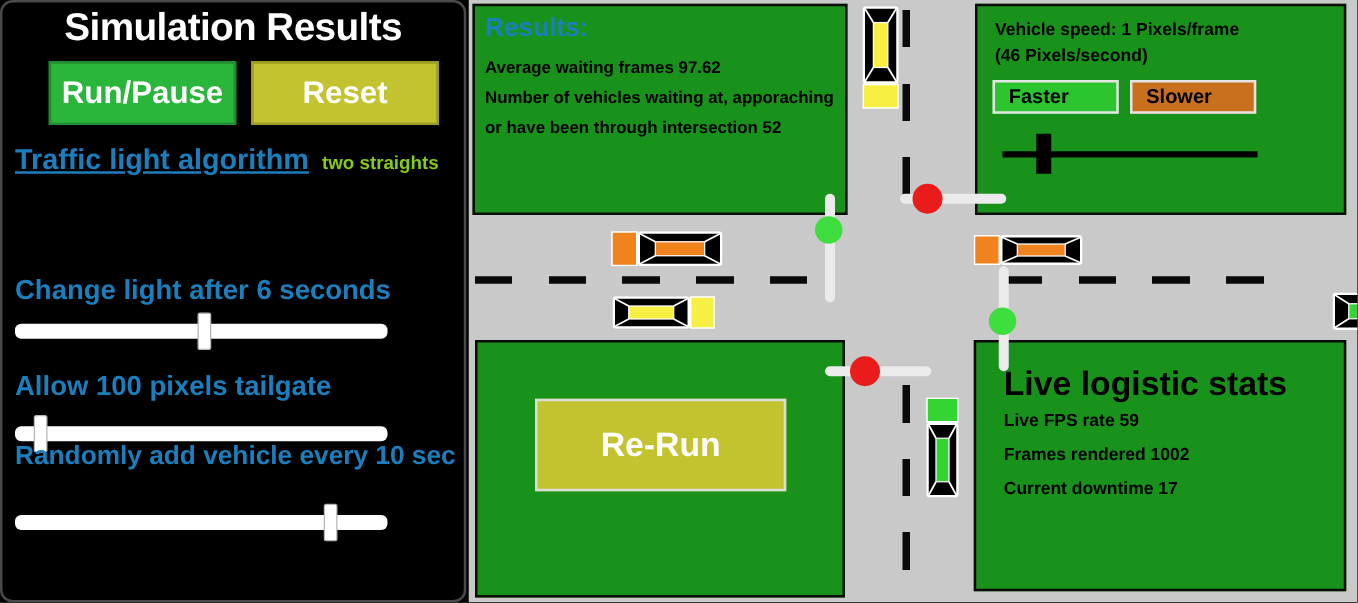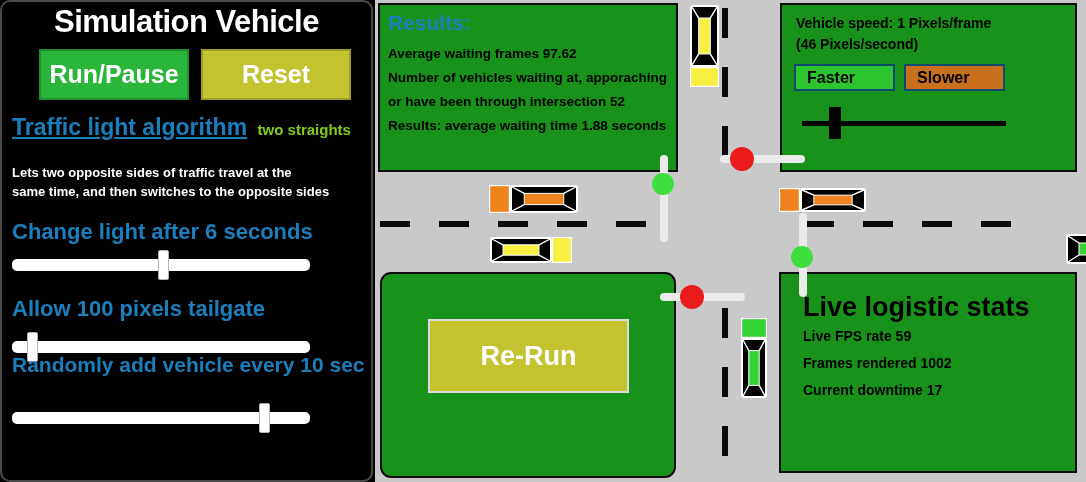--- a/index.html
+++ b/index.html
@@ -33,26 +33,26 @@
     background:#fff; border-radius:5px; }
   .slider .thumb { position:absolute; top:0; width:11px; height:30px; background:#fff;
     border:1px solid #b5b5b5; border-radius:2px; }
 
   
   #map { position:absolute; left:375px; top:0; width:713px; height:482px;
     background:#c9c9c9; overflow:hidden; }
   .quad { position:absolute; background:#18921b; border:2px solid #0c0c0c; }
   .q-results { left:3px;   top:3px;   width:300px; height:169px; padding:6px 8px; }
   .q-speed   { left:405px; top:3px;   width:297px; height:169px; padding:8px 14px; }
-  .q-rerun   { left:5px;   top:272px; width:296px; height:206px;border-radius:11px; }
+  .q-rerun   { left:5px;   top:272px; width:296px; height:206px; }
   .q-stats   { left:404px; top:272px; width:298px; height:201px; padding:18px 22px; }
   .results-heading { font-size:21px; margin-bottom:7px; }
   .results-line { color:#000; font-size:13.5px; line-height:24px; white-space:nowrap; }
   .speed-line { color:#000; font-size:14px; line-height:21px; }
-  .speed-btn { position:absolute; top:59px; width:101px; height:27px; border:2px solid #0c4a6e;
+  .speed-btn { position:absolute; top:59px; width:101px; height:27px; border:2px solid #e5e5e5;
     color:#000; font-size:16px; font-weight:bold; font-family:"Liberation Sans",sans-serif;
     text-align:left; padding-left:11px; cursor:pointer; }
   .btn-faster { left:12px;  background:#2cc42f; }
   .btn-slower { left:122px; background:#c8701e; }
   .speed-slider { position:absolute; left:20px; top:102px; width:204px; height:32px; cursor:pointer; }
   .speed-slider .track { position:absolute; left:0; top:14px; width:100%; height:5px; background:#000; }
   .speed-slider .thumb { position:absolute; top:0; width:12px; height:32px; background:#000; }
   .rerun-btn { position:absolute; left:46px; top:45px; width:201px; height:74px;
     background:#c3c32f; border:2px solid #dcdcdc; color:#fff; font-size:27px;
     font-weight:bold; font-family:"Liberation Sans",sans-serif; cursor:pointer; }
@@ -66,34 +66,30 @@
   .light-bar { position:absolute; background:#ebebeb; border-radius:4px; z-index:3; }
   .light-circle { position:absolute; border-radius:50%; z-index:4; }
   .vehicle { position:absolute; z-index:6; }
 </style>
 </head>
 <body>
 
 <div id="stage">
 
   <div class="left-panel">
-    <div class="panel-title">Simulation Vehicle</div>
+    <div class="panel-title">Simulation Results</div>
 
     <button class="ctl-btn btn-run">Run/Pause</button>
     <button class="ctl-btn btn-reset">Reset</button>
 
     <div class="algo-line">
       <span class="blue algo-heading">Traffic light algorithm</span>
       <span class="algo-mode">two straights</span>
     </div>
 
-    <div class="desc">
-      <span>Lets two opposite sides of traffic travel at the</span><br>
-      <span>same time, and then switches to the opposite sides</span>
-    </div>
 
     <div class="blue slider-heading h-change">Change light after 6 seconds</div>
     <div class="slider s1">
       <div class="track"></div>
       <div class="thumb" style="left: calc(51% - 6px);"></div>
     </div>
 
     <div class="blue slider-heading h-tailgate">Allow 100 pixels tailgate</div>
     <div class="slider s2">
       <div class="track"></div>
@@ -107,21 +103,20 @@
     </div>
   </div>
 
   <div id="map">
 
     <div class="quad q-results">
       <div class="blue results-heading">Results:</div>
       <div class="results-line">Average waiting frames 97.62</div>
       <div class="results-line">Number of vehicles waiting at, apporaching</div>
       <div class="results-line">or have been through intersection 52</div>
-      <div class="results-line">Results: average waiting time 1.88 seconds</div>
     </div>
 
     <div class="quad q-speed">
       <div class="speed-line">Vehicle speed: 1 Pixels/frame</div>
       <div class="speed-line">(46 Pixels/second)</div>
       <button class="speed-btn btn-faster">Faster</button>
       <button class="speed-btn btn-slower">Slower</button>
       <div class="speed-slider">
         <div class="track"></div>
         <div class="thumb" style="left: calc(16% - 6px);"></div>

